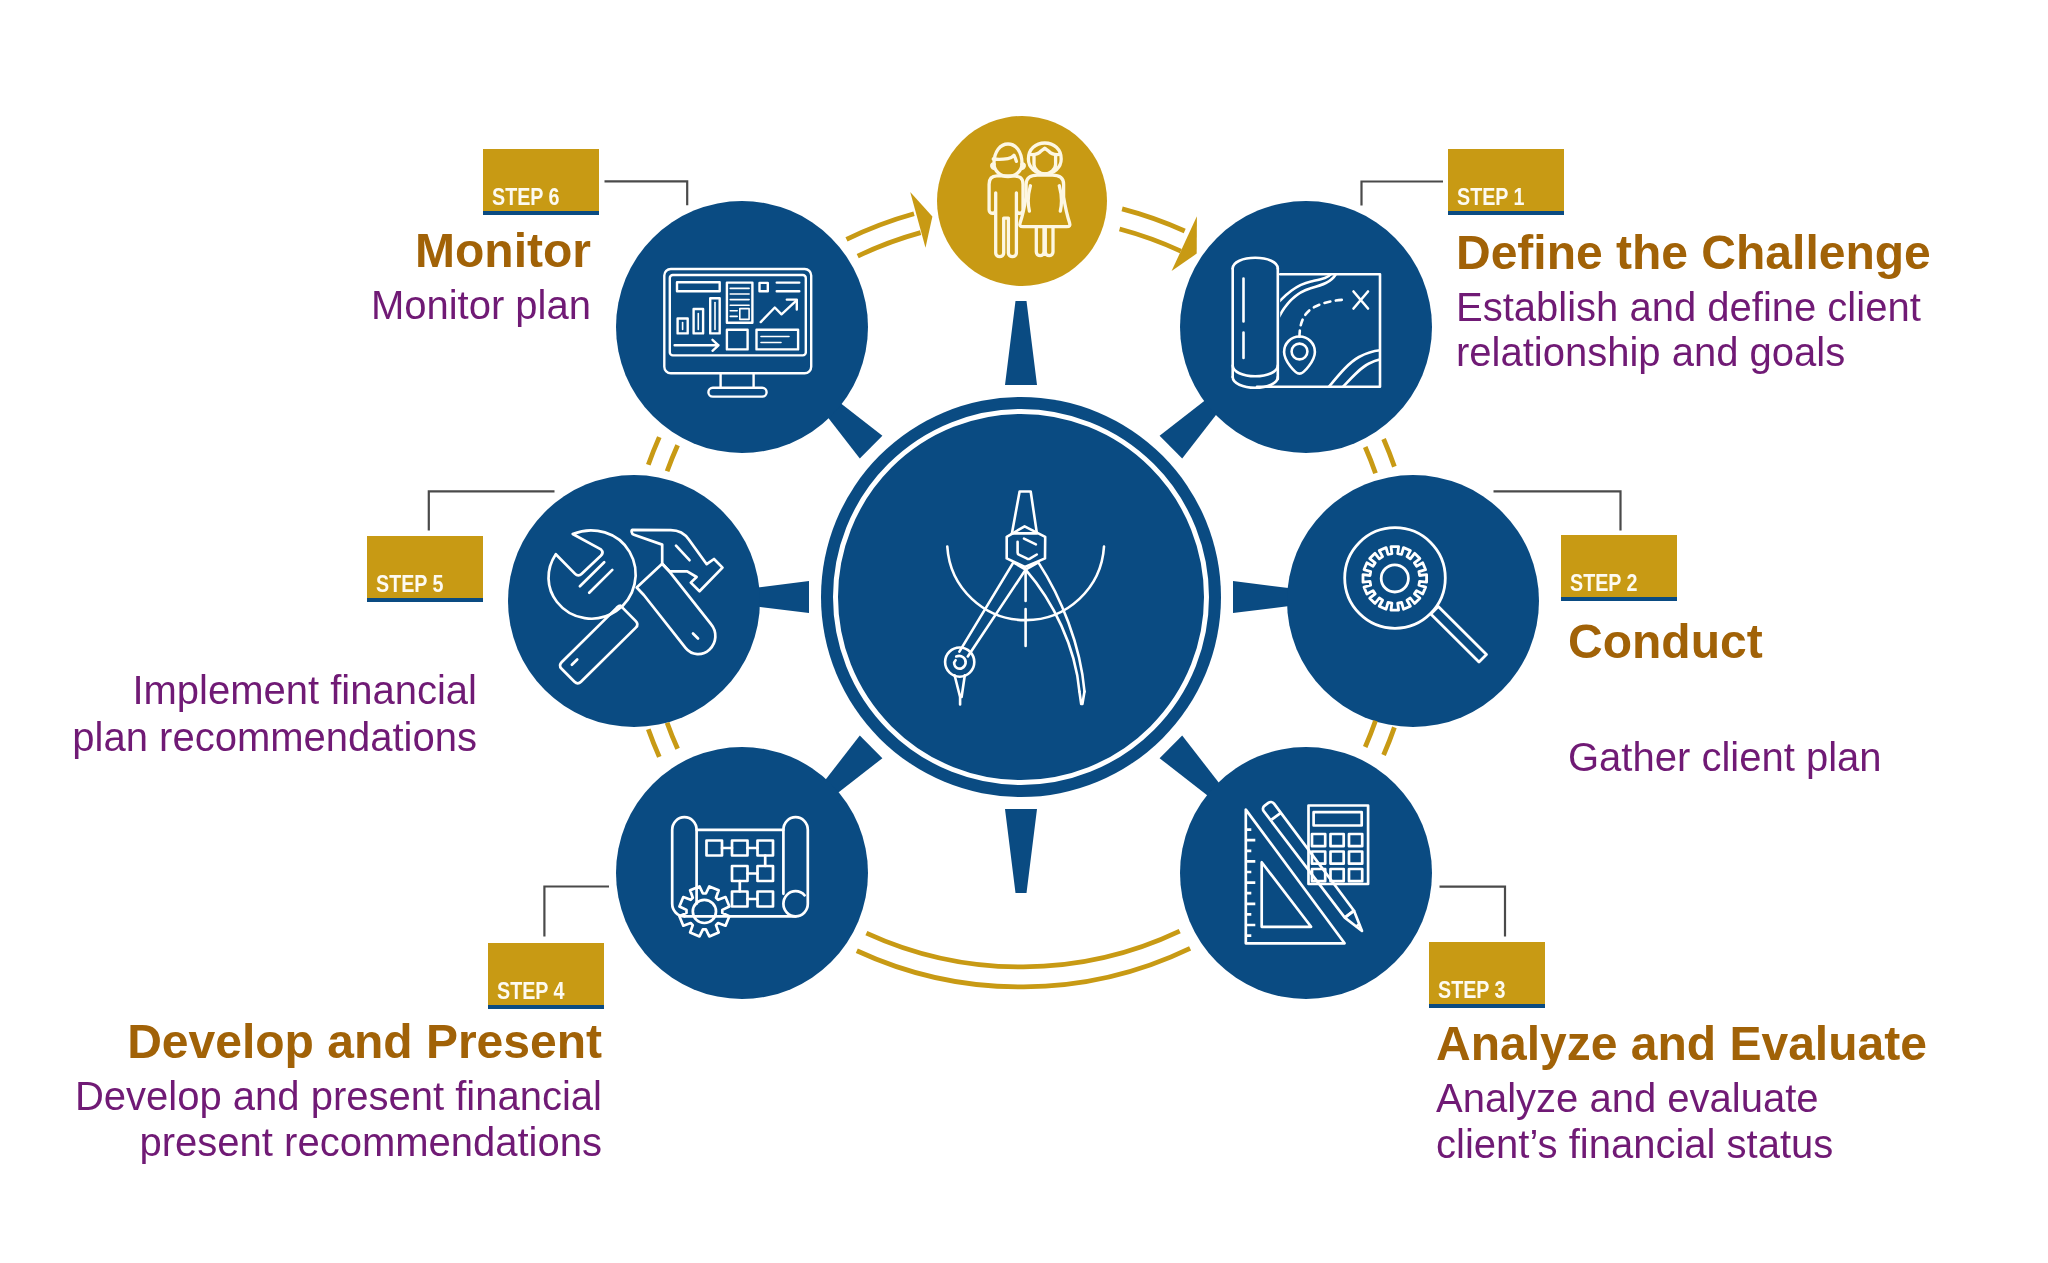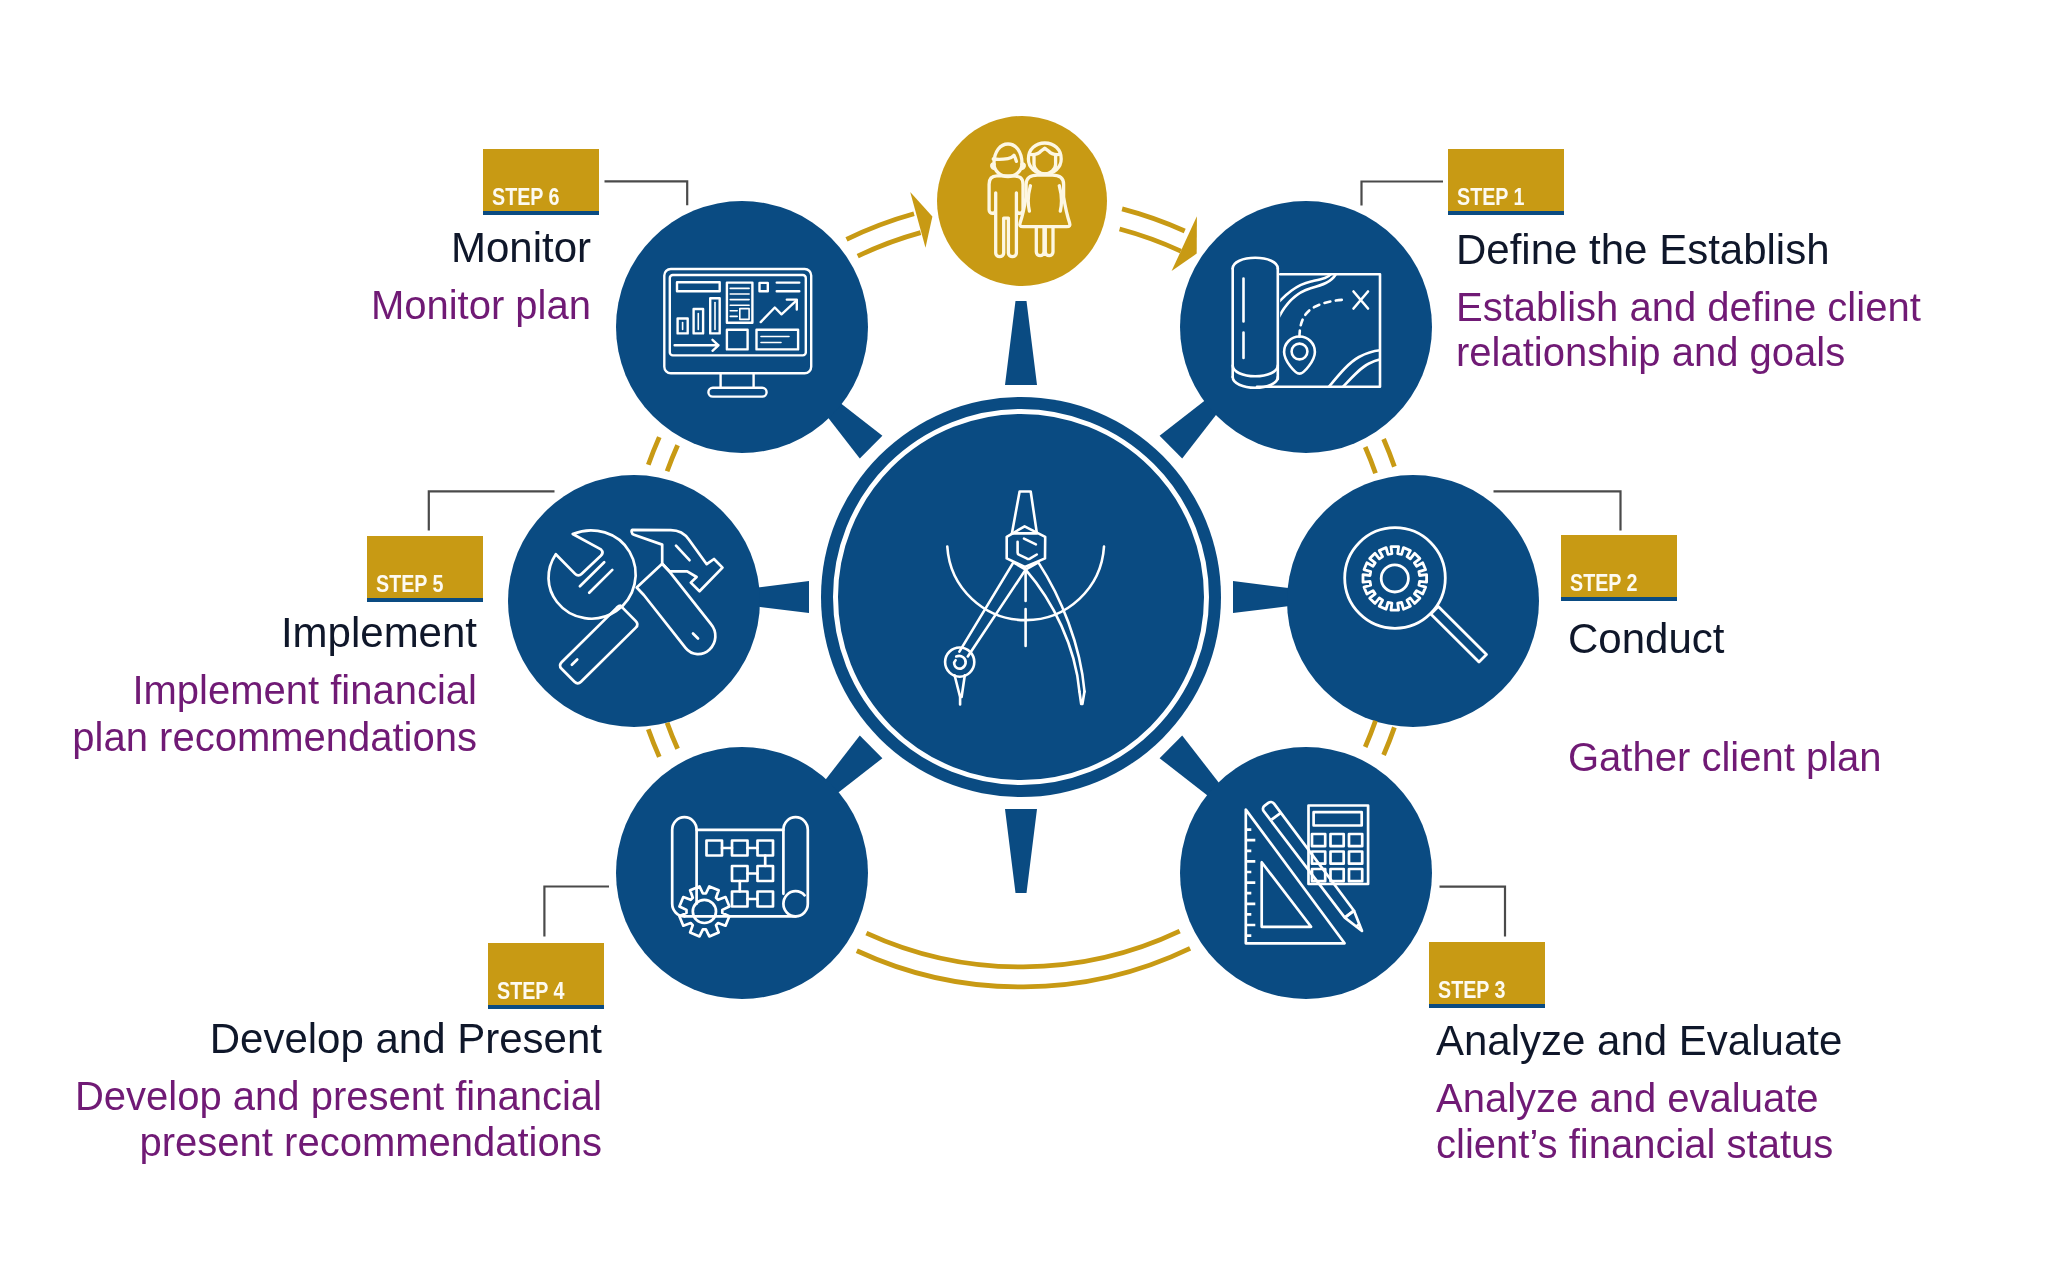--- a/index.html
+++ b/index.html
@@ -5,21 +5,21 @@
   html,body{margin:0;padding:0;background:#ffffff;}
   body{width:2048px;height:1263px;overflow:hidden;font-family:"Liberation Sans",sans-serif;}
   #stage{position:relative;width:2048px;height:1263px;background:#ffffff;}
   svg.diagram{position:absolute;left:0;top:0;width:2048px;height:1263px;}
   .step-badge{position:absolute;background:#c89a14;color:#fdfaf1;width:116px;height:62px;
     font-weight:bold;font-size:24px;line-height:1;box-sizing:border-box;}
   .step-badge i{position:absolute;left:0;right:0;bottom:-4px;height:4px;background:#0a4b82;}
   .step-badge span{position:absolute;left:9px;bottom:2px;white-space:nowrap;display:block;
     transform:scaleX(0.82);transform-origin:left bottom;}
   .tx{position:absolute;white-space:nowrap;}
-  .step-title{color:#0f172a;font-weight:normal;font-size:42px;line-height:1;}
+  .step-title{color:#a16207;font-weight:bold;font-size:48px;line-height:1;}
   .step-desc{color:#701a75;font-weight:400;font-size:40px;line-height:1;}
 </style>
 </head>
 <body>
 
 <div id="stage">
   <svg class="diagram" viewBox="0 0 2048 1263">
     <g fill="#0a4b82">
       <path d="M 882.4,435.8 L 815.6,383.8 L 807.8,391.6 L 859.8,458.4 Z"></path>
       <path d="M 1037.0,385.0 L 1026.5,301.0 L 1015.5,301.0 L 1005.0,385.0 Z"></path>
@@ -188,21 +188,21 @@
       <path d="M 1190.1,948.4 A 390.0,390.0 0 0 1 856.8,950.7"></path>
       <path d="M 1179.7,931.2 A 370.0,370.0 0 0 1 866.4,933.1"></path>
       <path d="M 910.2,192.0 L 932.4,216.4 L 925.5,247.8 Z" fill="#c89a14" stroke="none"></path>
       <path d="M 1196.9,216.3 L 1196.7,253.6 L 1171.6,271.0 Z" fill="#c89a14" stroke="none"></path>
     </g>
   </svg>
   <div class="step-badge" style="left:1448px;top:149px">
       <span>STEP 1</span>
       <i></i>
     </div>
-  <div class="tx step-title" style="left:1456px;top:228.5px">Define the Establish</div>
+  <div class="tx step-title" style="left:1456px;top:228.5px">Define the Challenge</div>
   <div class="tx step-desc" style="left:1456px;top:331.5px">relationship and goals</div>
   <div class="tx step-desc" style="left:1456px;top:286.5px">Establish and define client</div>
   <div class="step-badge" style="left:1561px;top:535px">
       <span>STEP 2</span>
       <i></i>
     </div>
   <div class="tx step-title" style="left:1568px;top:617.5px">Conduct</div>
   <div class="tx step-desc" style="left:1568px;top:736.5px">Gather client plan</div>
   <div class="step-badge" style="left:1429px;top:942px">
       <span>STEP 3</span>
@@ -215,21 +215,20 @@
       <span>STEP 4</span>
       <i></i>
     </div>
   <div class="tx step-title" style="right:1446px;top:1017.5px">Develop and Present</div>
   <div class="tx step-desc" style="right:1446px;top:1075.5px">Develop and present financial</div>
   <div class="tx step-desc" style="right:1446px;top:1121.5px">present recommendations</div>
   <div class="step-badge" style="left:367px;top:536px">
       <span>STEP 5</span>
       <i></i>
     </div>
-  <div class="tx step-title" style="right:1571px;top:611.5px">Implement</div>
   <div class="tx step-desc" style="right:1571px;top:669.5px">Implement financial</div>
   <div class="tx step-desc" style="right:1571px;top:716.5px">plan recommendations</div>
   <div class="step-badge" style="left:483px;top:149px">
       <span>STEP 6</span>
       <i></i>
     </div>
   <div class="tx step-title" style="right:1457px;top:226.5px">Monitor</div>
   <div class="tx step-desc" style="right:1457px;top:284.5px">Monitor plan</div>
 </div>
 

